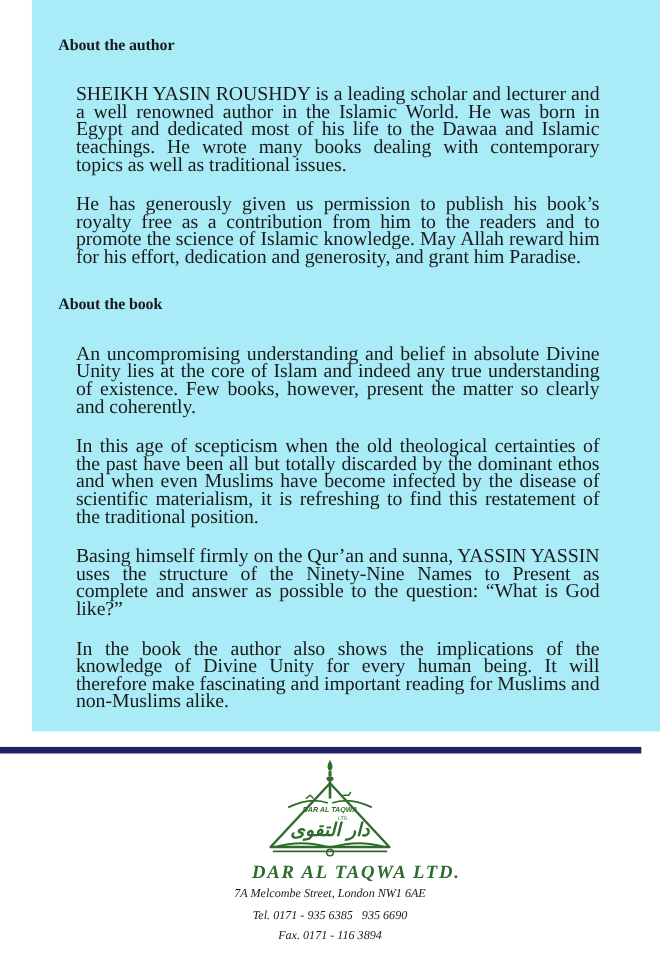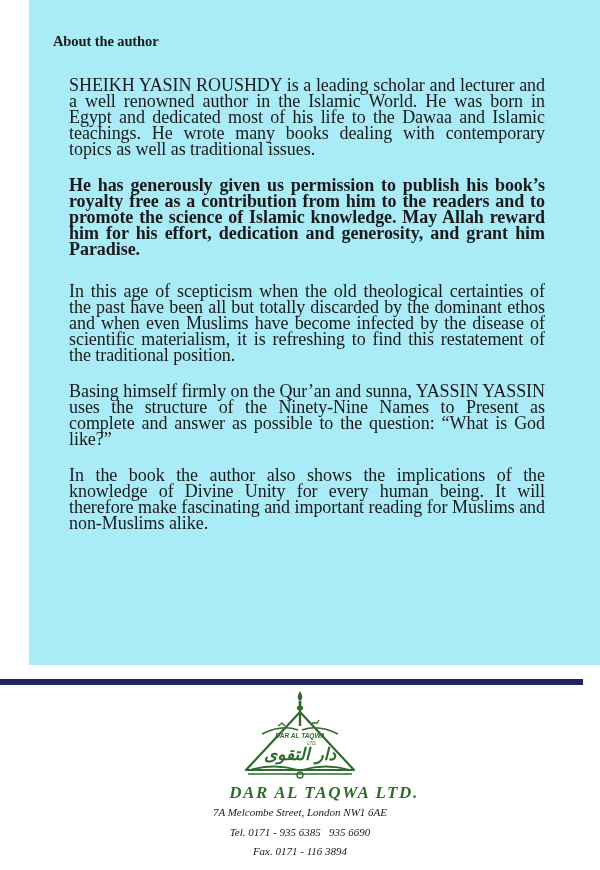--- a/index.html
+++ b/index.html
@@ -39,21 +39,20 @@
     .para {
       font-size: 18px;
       line-height: 16px;
       margin: 0 0 20px 16px;
       text-align: justify;
       text-align-last: left;
       letter-spacing: -0.05px;
     }
     .para.last-in-section {
       margin-bottom: 26px;
-      font-weight: bold;
     }
     .rule {
       position: absolute;
       left: 0;
       top: 679px;
       width: 583px;
       height: 6px;
       background: #1f2464;
     }
     .publisher {
@@ -92,20 +91,22 @@
 <div class="panel">
   <div class="panel-inner">
 
     <section>
       <h2 class="heading">About the author</h2>
       <p class="para">SHEIKH YASIN ROUSHDY is a leading scholar and lecturer and a well renowned author in the Islamic World. He was born in Egypt and dedicated most of his life to the Dawaa and Islamic teachings. He wrote many books dealing with contemporary topics as well as traditional issues.</p>
       <p class="para last-in-section">He has generously given us permission to publish his book’s royalty free as a contribution from him to the readers and to promote the science of Islamic knowledge. May Allah reward him for his effort, dedication and generosity, and grant him Paradise.</p>
     </section>
 
     <section>
+      <h2 class="heading">About the book</h2>
+      <p class="para">An uncompromising understanding and belief in absolute Divine Unity lies at the core of Islam and indeed any true understanding of existence. Few books, however, present the matter so clearly and coherently.</p>
       <p class="para">In this age of scepticism when the old theological certainties of the past have been all but totally discarded by the dominant ethos and when even Muslims have become infected by the disease of scientific materialism, it is refreshing to find this restatement of the traditional position.</p>
       <p class="para">Basing himself firmly on the Qur’an and sunna, YASSIN YASSIN uses the structure of the Ninety-Nine Names to Present as complete and answer as possible to the question: “What is God like?”</p>
       <p class="para">In the book the author also shows the implications of the knowledge of Divine Unity for every human being. It will therefore make fascinating and important reading for Muslims and non-Muslims alike.</p>
     </section>
 
   </div>
 </div>
 
 <div class="rule"></div>
 

